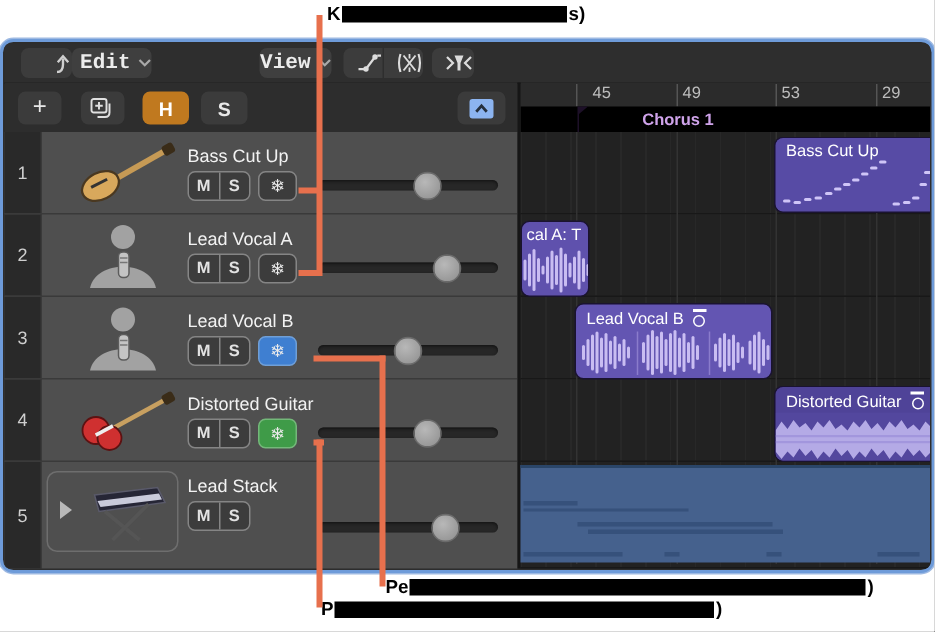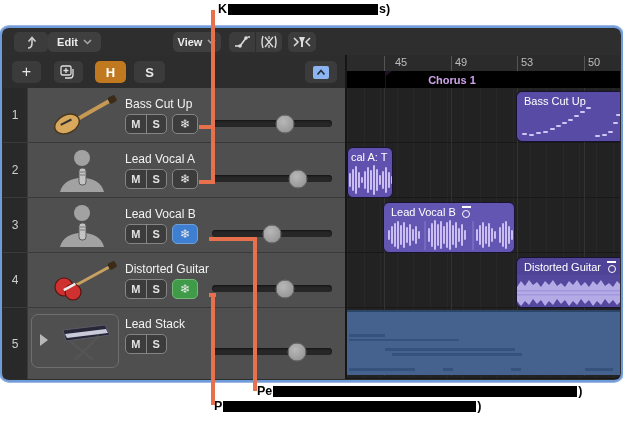--- a/index.html
+++ b/index.html
@@ -15,22 +15,22 @@
 
   
   #win{position:absolute;left:2px;top:28px;width:619px;height:352px;background:#2d2d2d;
        border-radius:7px;box-shadow:0 0 0 2px #6e9bd9, 0 0 0 3px #9db9e2;overflow:hidden;}
   #winc{position:absolute;left:1px;top:1px;width:617px;height:350px;}
 
   
   .toolbar{position:absolute;left:0;top:0;width:617px;height:26px;background:#2e2e2e;
            border-bottom:1px solid #171717;}
   .tbtn{position:absolute;top:3px;height:20px;background:#3f3f3f;border-radius:5px;
-        color:#ececec;font-size:11px;font-weight:700;display:flex;align-items:center;
-        justify-content:center;gap:5px;box-sizing:border-box;}
+        color:#ececec;font-size:14px;font-weight:700;display:flex;align-items:center;
+        justify-content:flex-end;gap:5px;box-sizing:border-box;font-family:Liberation Mono, monospace;}
   .tbtn.icon{background:#3c3c3c;}
 
   
   .hbtn{position:absolute;height:22px;background:#3b3b3b;border-radius:5px;color:#e8e8e8;
         font-size:13px;font-weight:700;display:flex;align-items:center;justify-content:center;}
 
   
   .numcol{position:absolute;left:0;width:24px;background:#292929;border-right:1px solid #3a3a3a;
           color:#cfcfcf;font-size:12px;display:flex;align-items:center;justify-content:center;}
   .trow{position:absolute;left:0;width:342px;background:#4f4f4f;border-bottom:1px solid #3a3a3a;box-sizing:border-box;}
@@ -173,21 +173,21 @@
     </div>
 
     <div class="ruler">
       <div class="rtick" style="left:37px;"></div>
       <div class="rnum" style="left:48px;">45</div>
       <div class="rtick" style="left:104px;"></div>
       <div class="rnum" style="left:108px;">49</div>
       <div class="rtick" style="left:170px;"></div>
       <div class="rnum" style="left:174px;">53</div>
       <div class="rtick" style="left:237px;"></div>
-      <div class="rnum" style="left:241px;">50</div>
+      <div class="rnum" style="left:241px;">29</div>
     </div>
 
     <div class="arr">
       <div class="arrsec" style="left:38px;width:133px;">
         <span class="notch"></span>
         <span>Chorus 1</span>
       </div>
     </div>
 
     <div class="lane" style="top:59px;height:55px;"></div>

